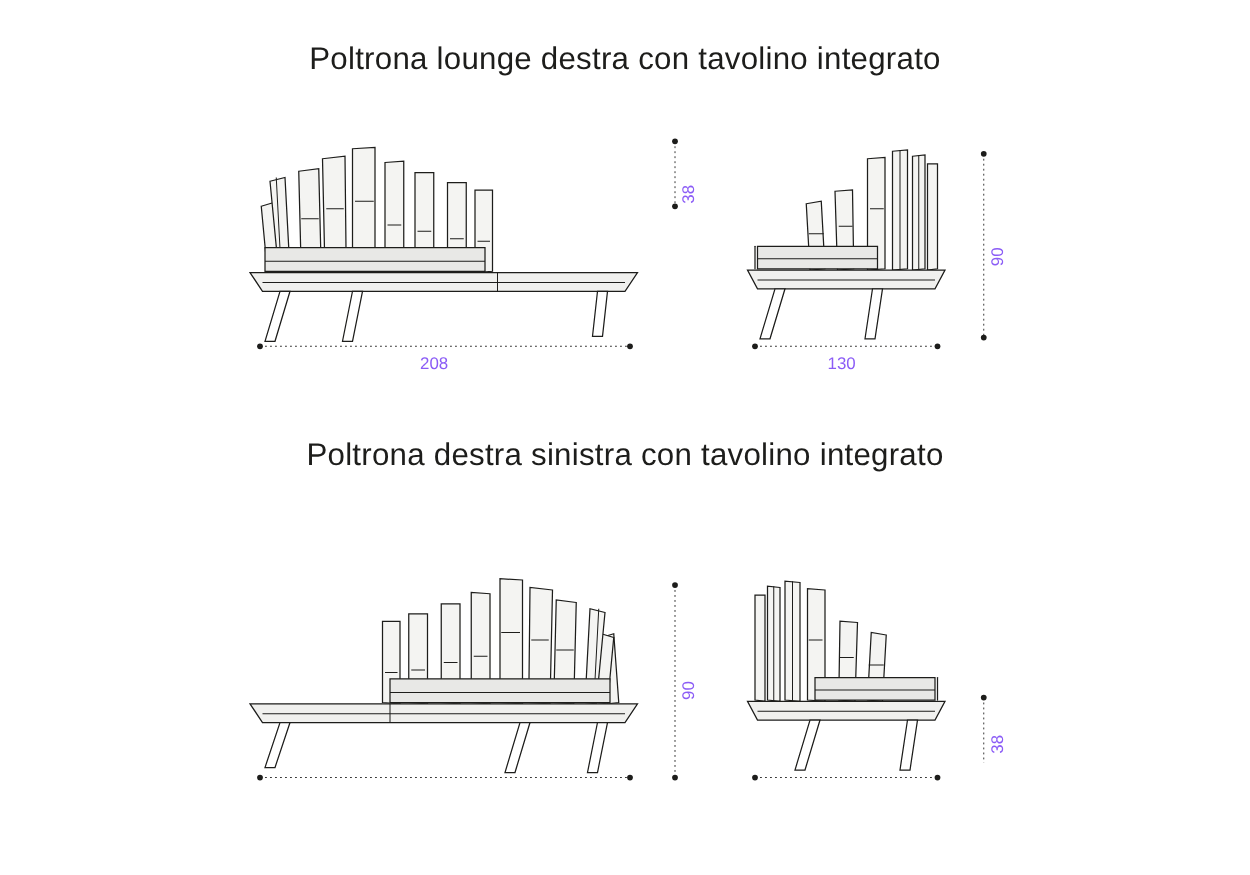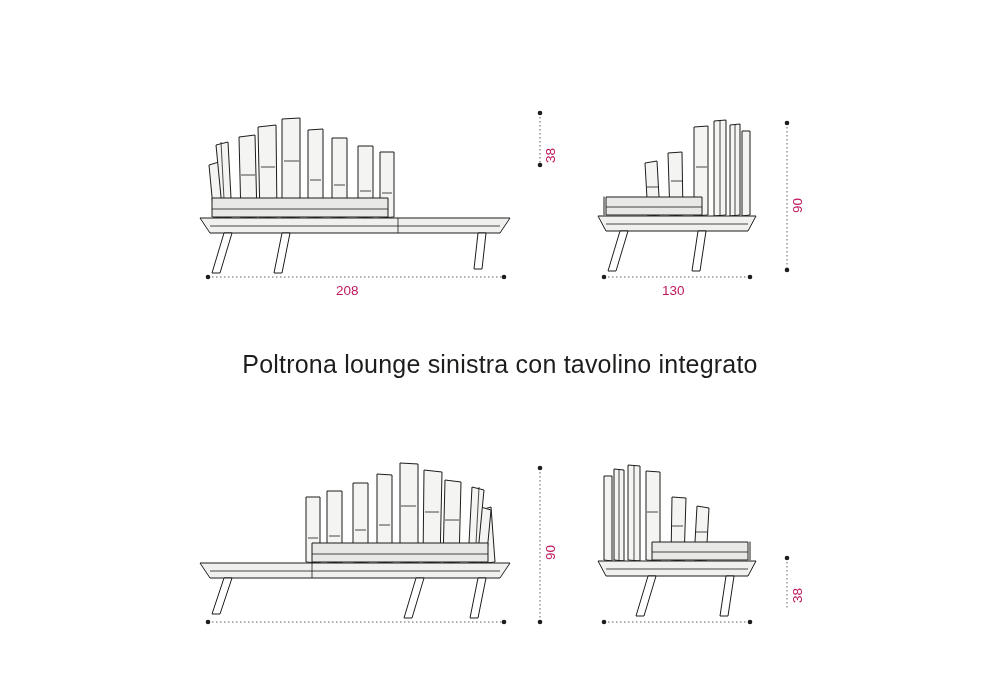--- a/index.html
+++ b/index.html
@@ -30,21 +30,21 @@
   }
   #title-1 { top: 33px; }
   #title-2 { top: 350px; }
 
   .diagram {
     position: absolute;
   }
   .dim-label {
     position: absolute;
     font-size: 13.5px;
-    color: #be185d;
+    color: #8b5cf6;
     font-family: "Liberation Sans", sans-serif;
   }
   .dim-label.vertical {
     transform: rotate(-90deg);
     transform-origin: left top;
     white-space: nowrap;
   }
   svg { display: block; }
   .ln { fill: none; stroke: #1d1d1b; stroke-width: 1; stroke-linejoin: round; stroke-linecap: round; }
   .ln-thin { fill: none; stroke: #1d1d1b; stroke-width: 0.8; }
@@ -54,20 +54,21 @@
   .leg { fill: #ffffff; stroke: #1d1d1b; stroke-width: 1; }
   .dimline { stroke: #1d1d1b; stroke-width: 0.7; stroke-dasharray: 1.5 2.5; }
   .extline { stroke: #1d1d1b; stroke-width: 0.7; stroke-dasharray: 1.5 2.5; }
   .dot { fill: #1d1d1b; }
 </style>
 </head>
 <body>
 
 <div class="sheet">
 
+  <div class="title" id="title-1">Poltrona lounge destra con tavolino integrato</div>
 
   <div class="diagram" id="top-front" style="left:190px; top:105px;">
     <svg width="360" height="200" viewBox="0 0 360 200">
 
       <g>
         <path class="slat" d="M19 60 L29 57 L33 112 L24 113 Z"></path>
         <path class="slat" d="M26 40 L38 37 L42 112 L33 113 Z"></path>
         <path class="ln-thin" d="M31 37 L35 113"></path>
         <path class="slat" d="M49 32 L65 30 L67 112 L51 113 Z"></path>
         <path class="slat" d="M68 22 L86 20 L87 112 L70 113 Z"></path>
@@ -150,21 +151,21 @@
 
   <div class="diagram" id="top-side-h" style="left:772px; top:105px;">
     <svg width="30" height="180" viewBox="0 0 30 180">
       <line class="extline" x1="15" y1="18" x2="15" y2="165"></line>
       <circle class="dot" cx="15" cy="18" r="2.3"></circle>
       <circle class="dot" cx="15" cy="165" r="2.3"></circle>
     </svg>
     <div class="dim-label vertical" style="left:18px; top:108px;">90</div>
   </div>
 
-  <div class="title" id="title-2">Poltrona lounge sinistra con tavolino integrato</div>
+  <div class="title" id="title-2">Poltrona destra sinistra con tavolino integrato</div>
 
   <div class="diagram" id="bot-front" style="left:190px; top:450px;">
     <svg width="360" height="200" viewBox="0 0 360 200">
 
       <g>
         <path class="slat" d="M291 60 L301 57 L305 112 L296 113 Z" transform="translate(0,0)"></path>
       </g>
       <g transform="translate(320,0) scale(-1,1)">
         <path class="slat" d="M19 60 L29 57 L33 112 L24 113 Z"></path>
         <path class="slat" d="M26 40 L38 37 L42 112 L33 113 Z"></path>

